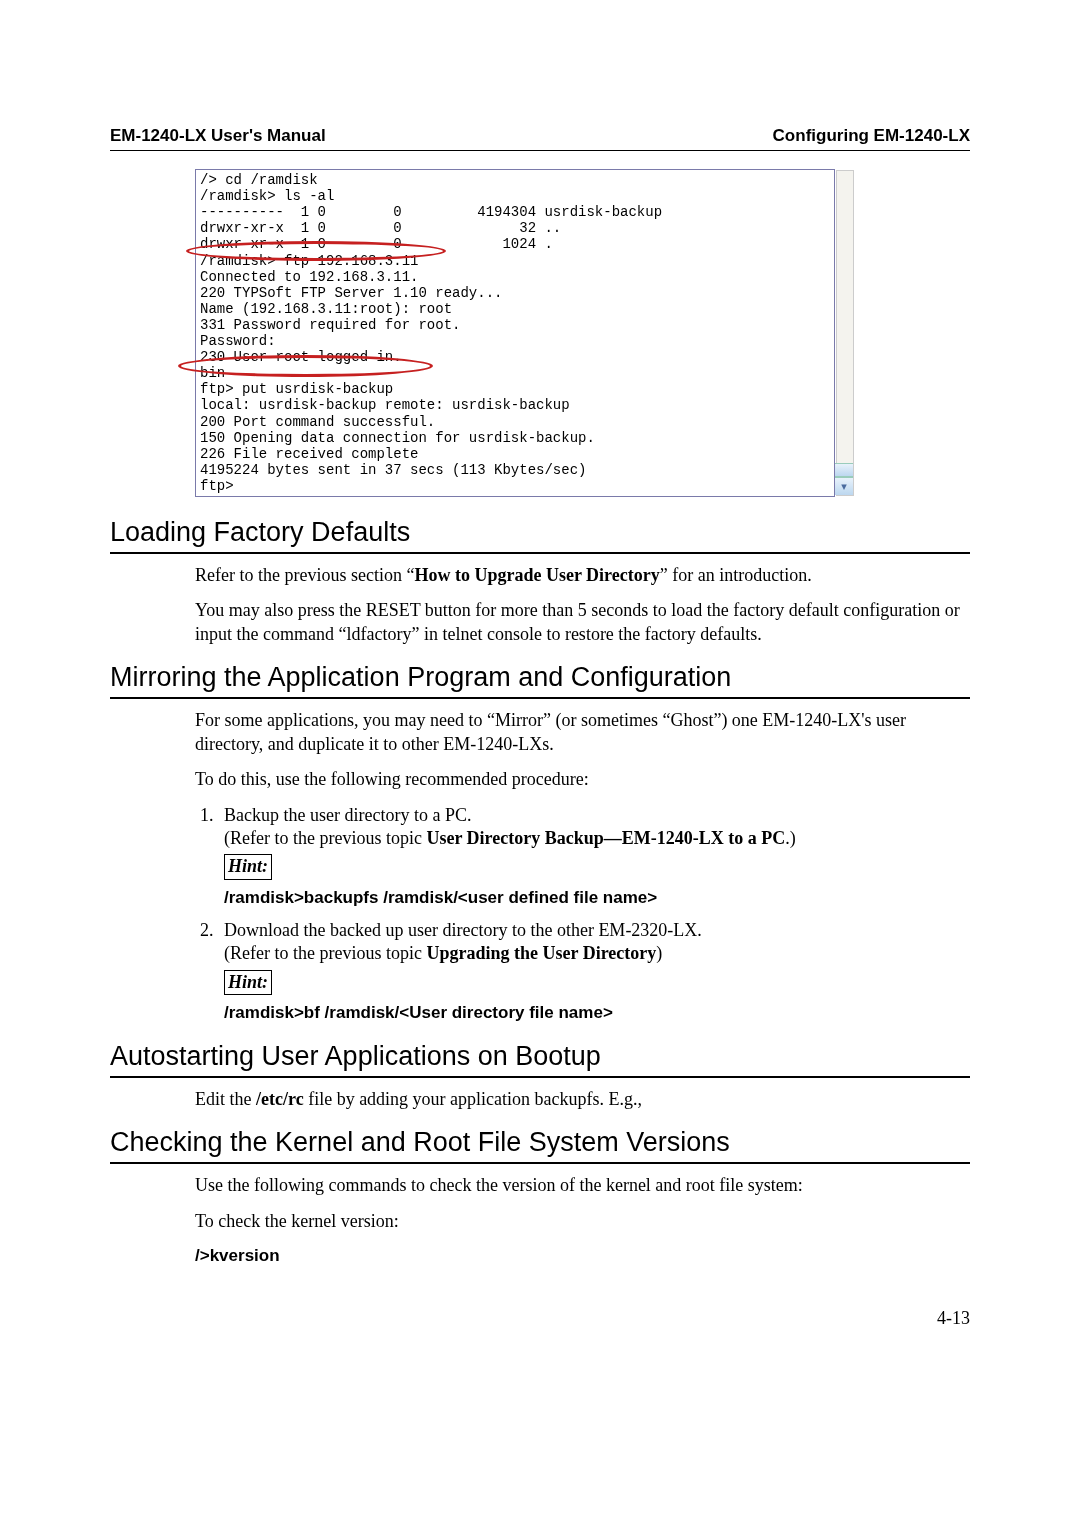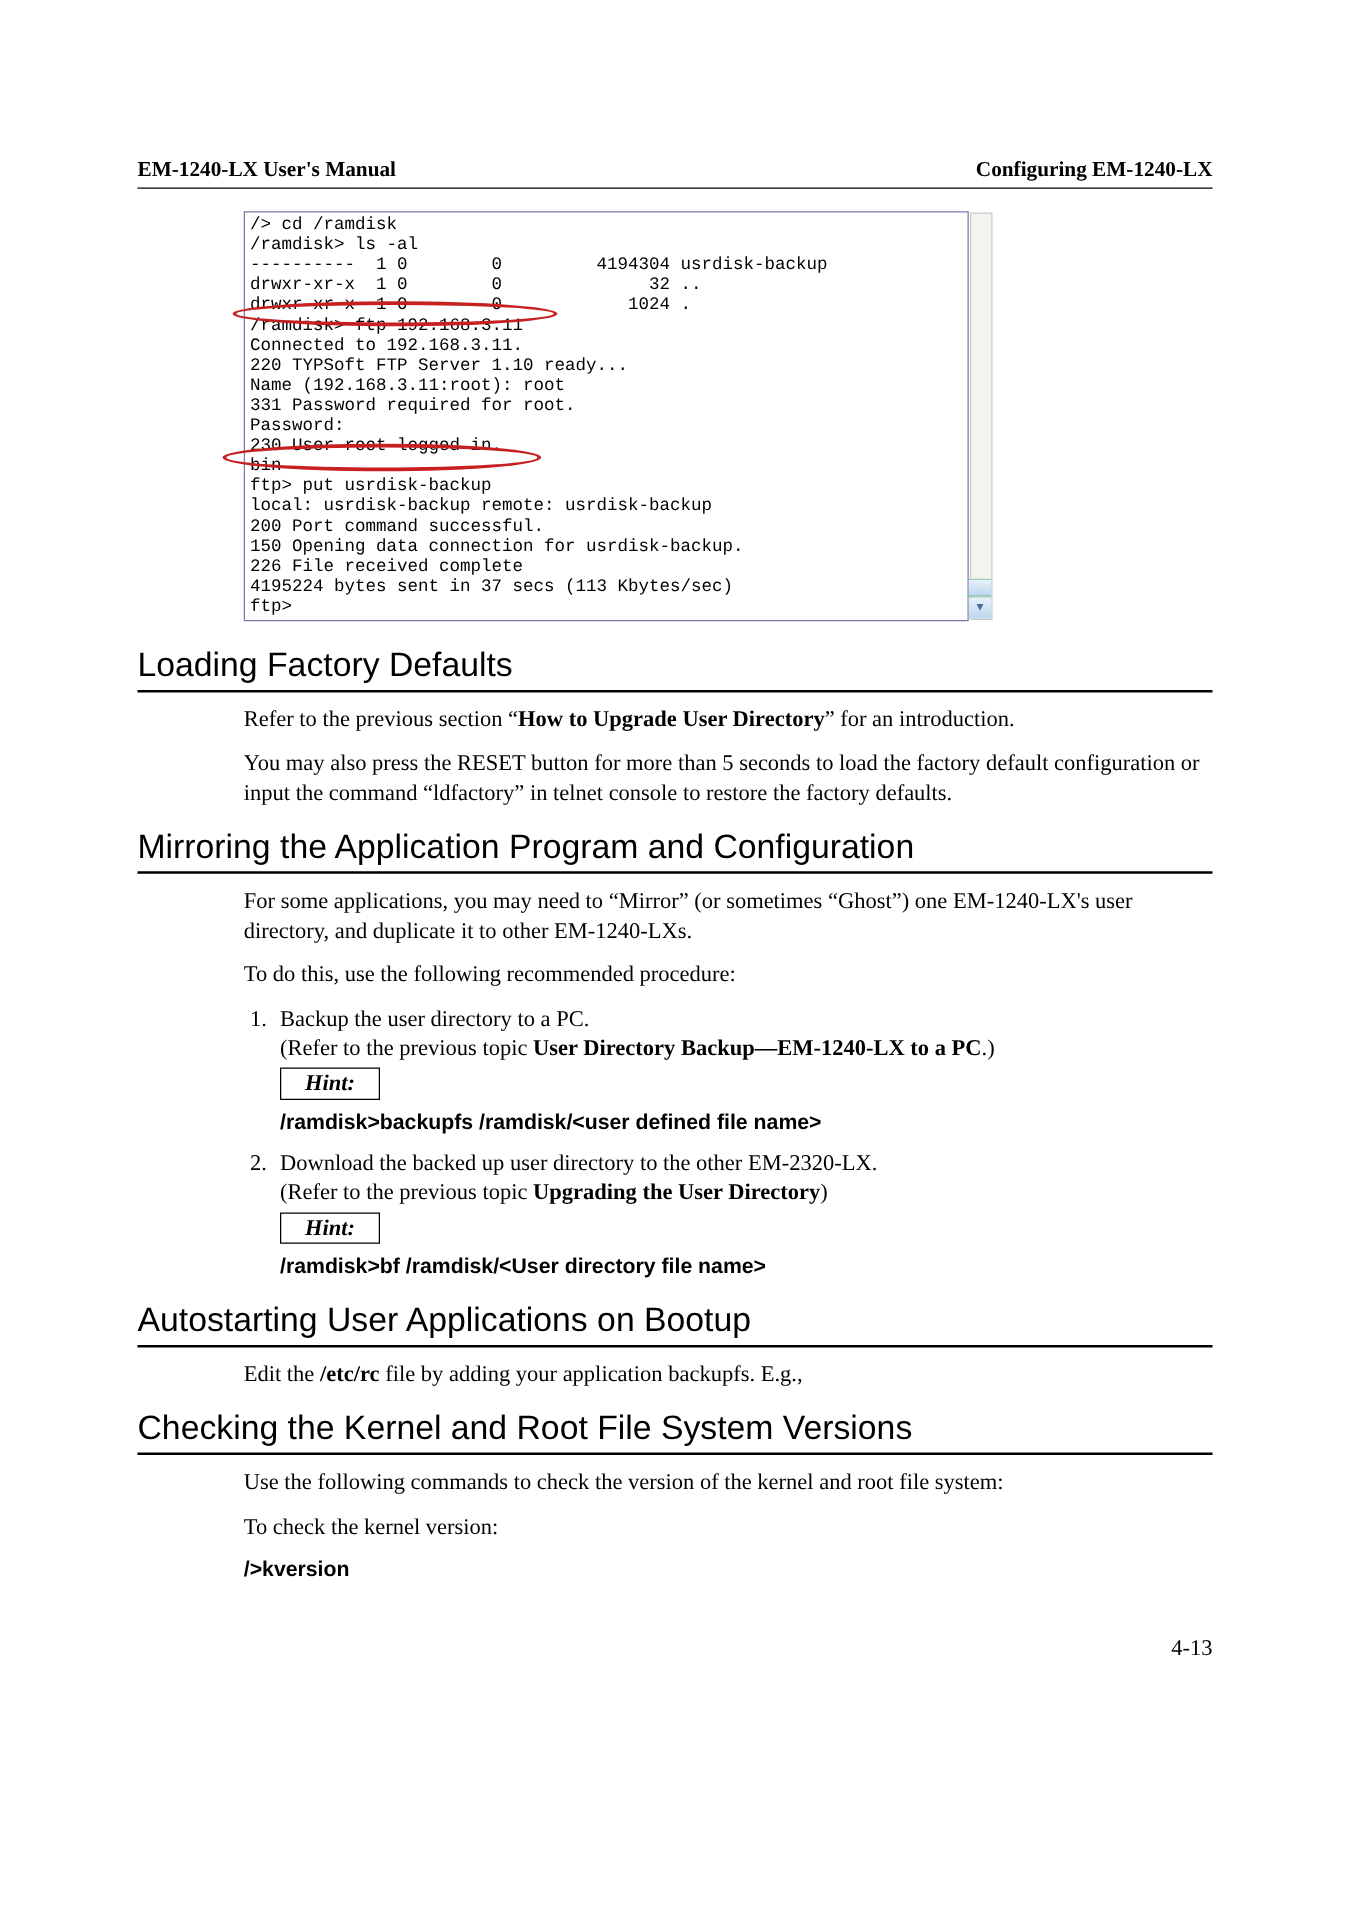--- a/index.html
+++ b/index.html
@@ -9,31 +9,31 @@
       width: 1080px;
       margin: 0 auto;
       padding: 125px 110px 60px 110px;
       color: #000;
       font-size: 18px;
       line-height: 1.3;
     }
     .hdr {
       display: flex;
       justify-content: space-between;
-      font-family: Liberation Serif, serif;
+      font-family: Liberation Sans, sans-serif;
       font-weight: bold;
       font-size: 17px;
       border-bottom: 1.5px solid #000;
       padding-bottom: 3px;
       margin-bottom: 18px;
     }
     .terminal-wrap {
       margin: 0 0 18px 85px;
       border: 1px solid #7a7aaa;
-      width: 580px;
+      width: 640px;
       position: relative;
       background: #fff;
     }
     .terminal {
       font-family: "Courier New", Courier, monospace;
       font-size: 14px;
       line-height: 1.15;
       white-space: pre;
       padding: 2px 4px;
       color: #000;
@@ -78,21 +78,21 @@
       margin-bottom: 10px;
       padding-bottom: 2px;
     }
     .body-block { margin-left: 85px; }
     .para { margin-bottom: 12px; }
     .hint {
       display: inline-block;
       border: 1px solid #000;
       font-style: italic;
       font-weight: bold;
-      padding: 0 19px;
+      padding: 0 3px;
       margin: 4px 0 6px 0;
     }
     .bold { font-weight: bold; }
     .bold-sans { font-weight: bold; font-family: Arial, Helvetica, sans-serif; font-size: 17px;}
     ol.steps { list-style: decimal; margin-left: 23px; }
     ol.steps li { margin-bottom: 10px; padding-left: 6px;}
     .pagenum { text-align:right; margin-top: 40px; font-size:18px;}
   </style>
 </head>
 <body>

